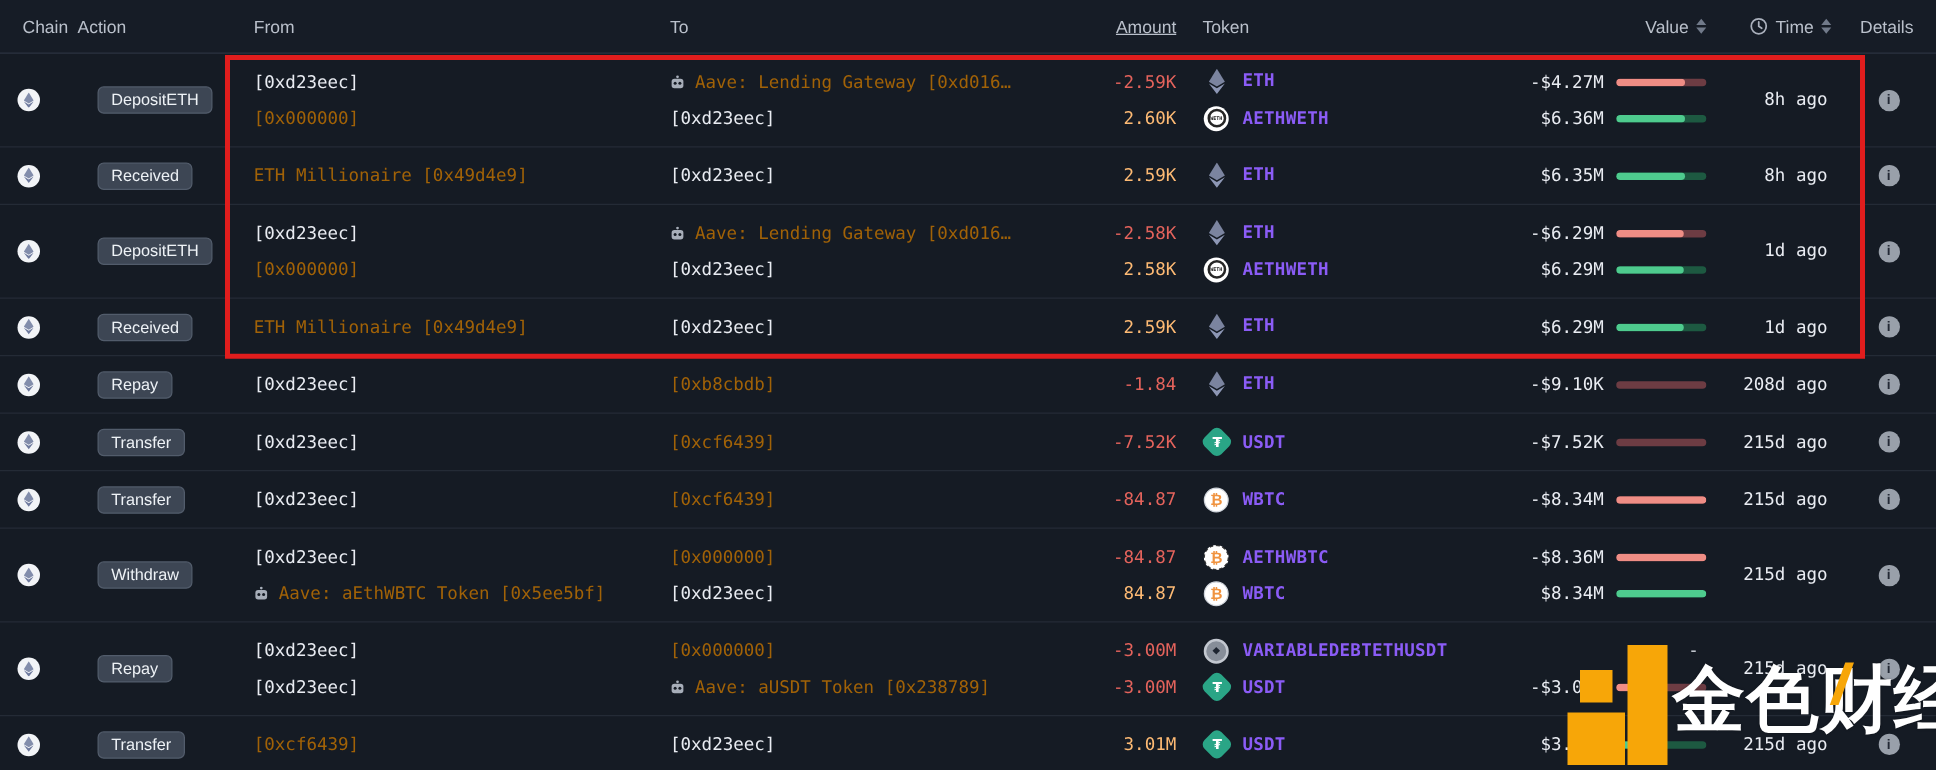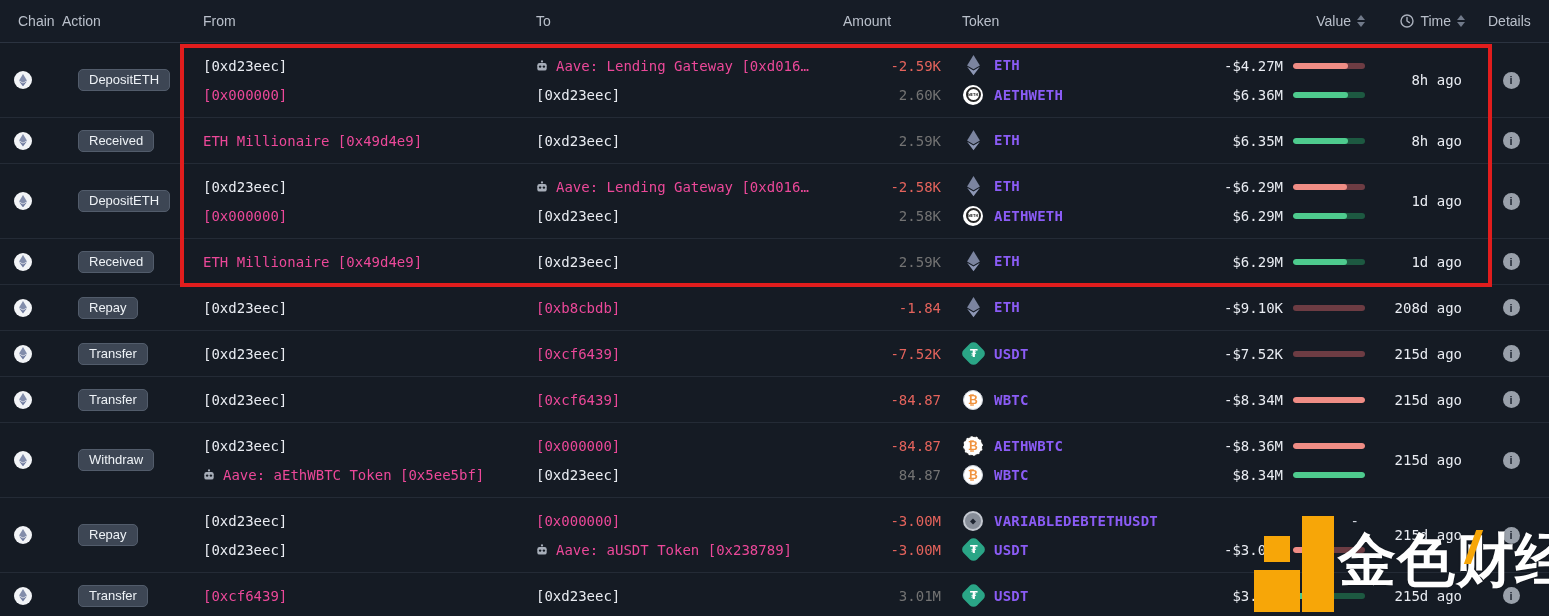--- a/index.html
+++ b/index.html
@@ -13,21 +13,21 @@
   .thead {
     display:flex; align-items:center; height:43px;
     background:#161c26; border-bottom:1px solid #2b3340;
     font-family:"Liberation Sans", sans-serif; font-size:14px; color:#bac0cb;
   }
   .hc { display:flex; align-items:center; }
   .h-chain { width:62px; padding-left:18px; }
   .h-action { width:128px; }
   .h-from { width:333px; padding-left:13px;text-align:center; }
   .h-to { width:320px; padding-left:13px; }
-  .h-amount { width:98px; justify-content:flex-start; }
+  .h-amount { width:98px; justify-content:flex-end;text-decoration:underline; }
   .h-token { width:190px; padding-left:21px; }
   .h-value { width:234px; justify-content:flex-end; gap:6px; }
   .h-time { width:100px; justify-content:flex-end; gap:6px; }
   .h-details { width:84px; padding-left:23px; }
   .sort { display:inline-flex; flex-direction:column; gap:2px; cursor:pointer; }
   .tri-up { width:0; height:0; border-left:4px solid transparent; border-right:4px solid transparent; border-bottom:5px solid #717a8a; }
   .tri-down { width:0; height:0; border-left:4px solid transparent; border-right:4px solid transparent; border-top:5px solid #717a8a; }
   
   .row { display:flex; align-items:center; border-top:1px solid #242b36; padding:8px 0; }
   .row:first-child { border-top:none; }
@@ -42,24 +42,24 @@
     background:#3d4654; border:1px solid #525c6b; border-radius:5px;
     font-family:"Liberation Sans", sans-serif; font-size:13px; color:#eef2f6;
     white-space:nowrap;
   }
   .c-lines { width:1175px; }
   .line { display:flex; align-items:center; height:29px; }
   .c-from { width:333px; padding-left:13px; }
   .c-to { width:320px; padding-left:13px; }
   .c-from, .c-to { display:flex; align-items:center; gap:8px; white-space:nowrap; overflow:hidden; cursor:pointer; }
   .bright { color:#e9ecf2; }
-  .dim { color:#ec4899; }
+  .dim { color:#a16207; }
   .c-amount { width:98px; text-align:right; }
   .neg { color:#e4635c; }
-  .pos { color:#737373; }
+  .pos { color:#fdba74; }
   .c-token { width:190px; padding-left:21px; display:flex; align-items:center; gap:10px; cursor:pointer; }
   .tname { color:#8b5cf6; font-weight:bold; letter-spacing:0.2px; white-space:nowrap; }
   .c-value { width:234px; display:flex; align-items:center; justify-content:flex-end; }
   .value-text { flex:1; text-align:right; margin-right:10px; color:#e9ecf2; }
   .bar { width:72px; height:6px; border-radius:3px; overflow:hidden; display:flex; }
   .bar-red { background:#6d3c43; }
   .bar-green { background:#1d5941; }
   .bar-fill { height:100%; border-radius:3px; }
   .bar-red .bar-fill { background:#ef8d85; }
   .bar-green .bar-fill { background:#4ecb8e; }

